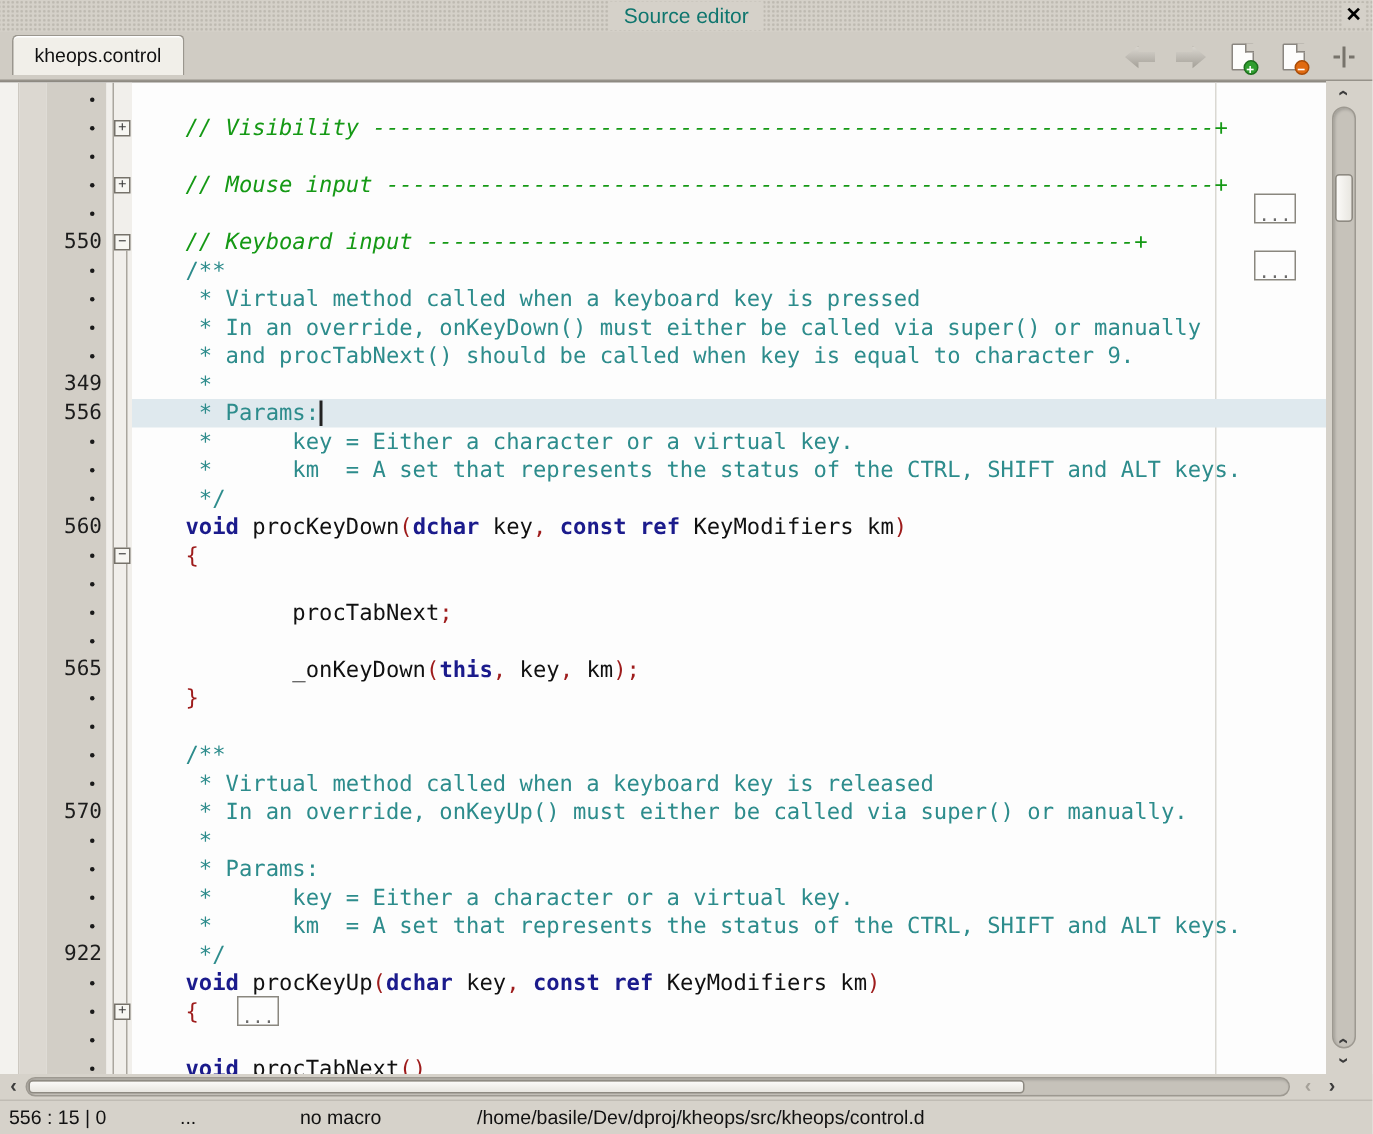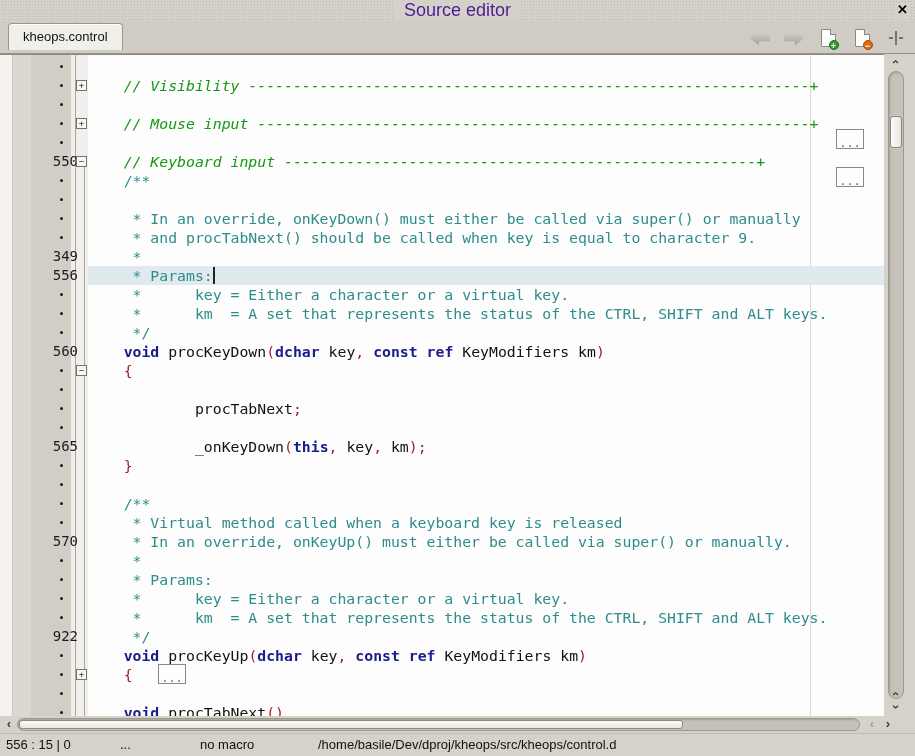--- a/index.html
+++ b/index.html
@@ -6,21 +6,21 @@
   html,body { width:915px; height:756px; }
   body { font-family:"Liberation Sans", sans-serif; background:#d6d2ca; position:relative; overflow:hidden; }
   #app { position:absolute; inset:0; width:915px; height:756px; background:#d6d2ca; }
 
   
   .titlebar { position:absolute; left:0; top:0; width:915px; height:21px;
     background-color:#d5d1c9;
     background-image: radial-gradient(#bdb9b0 0.8px, transparent 0.9px);
     background-size:3px 3px; background-position:1px 6px;
     display:flex; align-items:center; justify-content:center; }
-  .titlebar .title { font-size:18px; color:#4c1d95; background:#d5d1c9; padding:0 10px; line-height:19px; }
+  .titlebar .title { font-size:14px; color:#0f766e; background:#d5d1c9; padding:0 10px; line-height:19px; }
   .titlebar .close { position:absolute; right:5px; top:2px; width:15px; height:16px;
     font-size:13px; font-weight:bold; color:#000; background:#d5d1c9; text-align:center; line-height:16px; cursor:default; }
 
   
   .tabbar { position:absolute; left:0; top:21px; width:915px; height:33px; background:#d0ccc4; border-bottom:1px solid #96928a; }
   .tab { position:absolute; left:8px; top:2px; height:27px; padding:0 14px; background:#f1efe9;
     border:1px solid #9a968e; border-bottom:none; border-radius:4px 4px 0 0;
     font-size:13px; color:#111; line-height:26px; box-shadow:inset 0 1px 0 #fff; }
   .toolbar { position:absolute; right:8px; top:4px; height:26px; display:flex; align-items:center; gap:12px; }
   .tbtn { width:22px; height:22px; display:flex; align-items:center; justify-content:center; }
@@ -46,21 +46,21 @@
   .strip.s0 { left:0;  width:13px; background:#f3f2ee; border-right:1px solid #cdc9c1; }
   .strip.s1 { left:13px; width:18px; background:#dcd8d1; }
   .strip.s2 { left:31px; width:40px; background:#d2cec6; }
   .strip.s3 { left:71px; width:17px; background:#f1efeb; }
   .foldline { position:absolute; width:1px; background:#aaa69e; }
   .ruler { position:absolute; left:810px; top:0; width:1px; height:662px; background:#dad8d2; }
 
   .code-lines { position:absolute; left:0; top:2px; width:884px; }
   .row { position:absolute; left:0; width:884px; height:19px; }
   .row .hl { position:absolute; left:88px; right:0; top:0; height:19px; background:#dfe9ee; }
-  .lnum { position:absolute; left:38px; width:40px; text-align:right; font-family:"DejaVu Sans Mono", monospace;
+  .lnum { position:absolute; left:28px; width:40px; text-align:right; font-family:"DejaVu Sans Mono", monospace;
     font-size:14px; line-height:19px; color:#1c1c1c; }
   .ldot { position:absolute; left:60px; top:8px; width:3px; height:3px; background:#1a1a1a; border-radius:50%; }
   .fbox { position:absolute; left:76px; top:4px; width:11px; height:11px; background:#f7f6f2; border:1px solid #76726a;
     font-family:"DejaVu Sans Mono", monospace; font-size:9px; line-height:9px; text-align:center; color:#3a3a3a; }
   .ctext { position:absolute; left:88px; top:0; white-space:pre; font-family:"DejaVu Sans Mono", monospace;
     font-size:14.8px; line-height:19px; color:var(--c-text); }
   .seg-k { color:var(--c-kw); font-weight:bold; }
   .seg-c { color:var(--c-com); font-style:italic; }
   .seg-d { color:var(--c-doc); }
   .seg-y { color:var(--c-sym); }
@@ -167,20 +167,21 @@
           <div class="lnum">550</div>
           <div class="fbox">−</div>
           <div class="ctext"><span class="seg-c">    // Keyboard input -----------------------------------------------------+</span></div>
         </div>
         <div class="row" style="top: 114px;">
           <div class="ldot"></div>
           <div class="ctext"><span class="seg-d">    /**</span></div>
         </div>
         <div class="row" style="top: 133px;">
           <div class="ldot"></div>
+          <div class="ctext"><span class="seg-d">     * Virtual method called when a keyboard key is pressed</span></div>
         </div>
         <div class="row" style="top: 152px;">
           <div class="ldot"></div>
           <div class="ctext"><span class="seg-d">     * In an override, onKeyDown() must either be called via super() or manually</span></div>
         </div>
         <div class="row" style="top: 171px;">
           <div class="ldot"></div>
           <div class="ctext"><span class="seg-d">     * and procTabNext() should be called when key is equal to character 9.</span></div>
         </div>
         <div class="row" style="top: 190px;">

